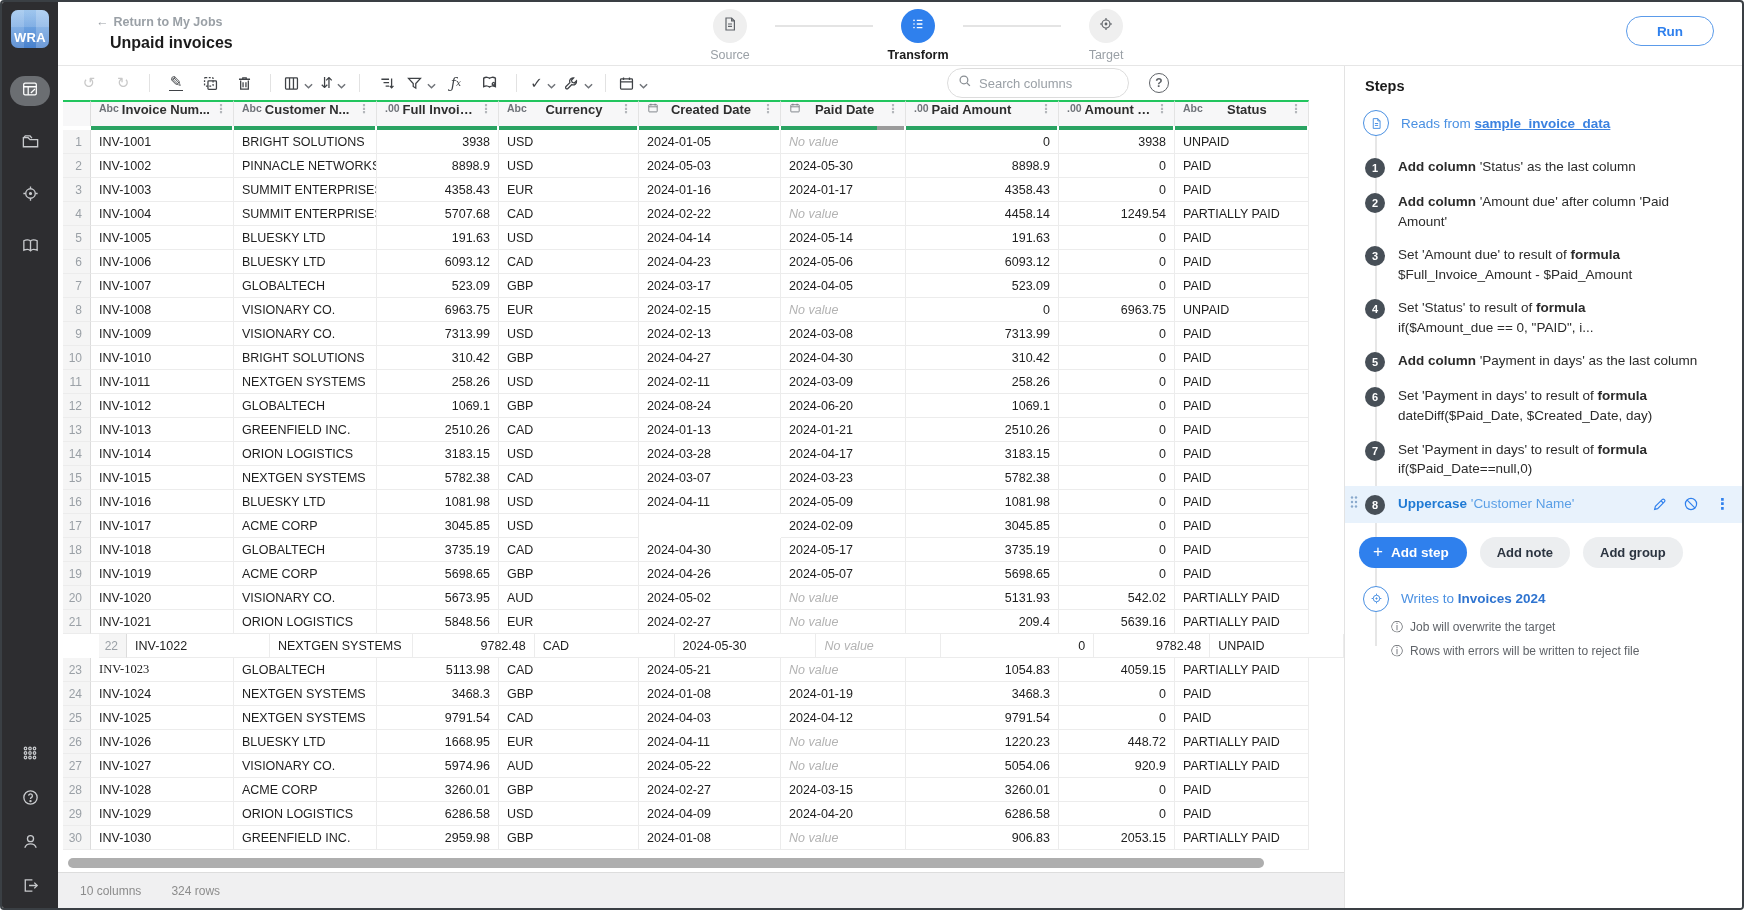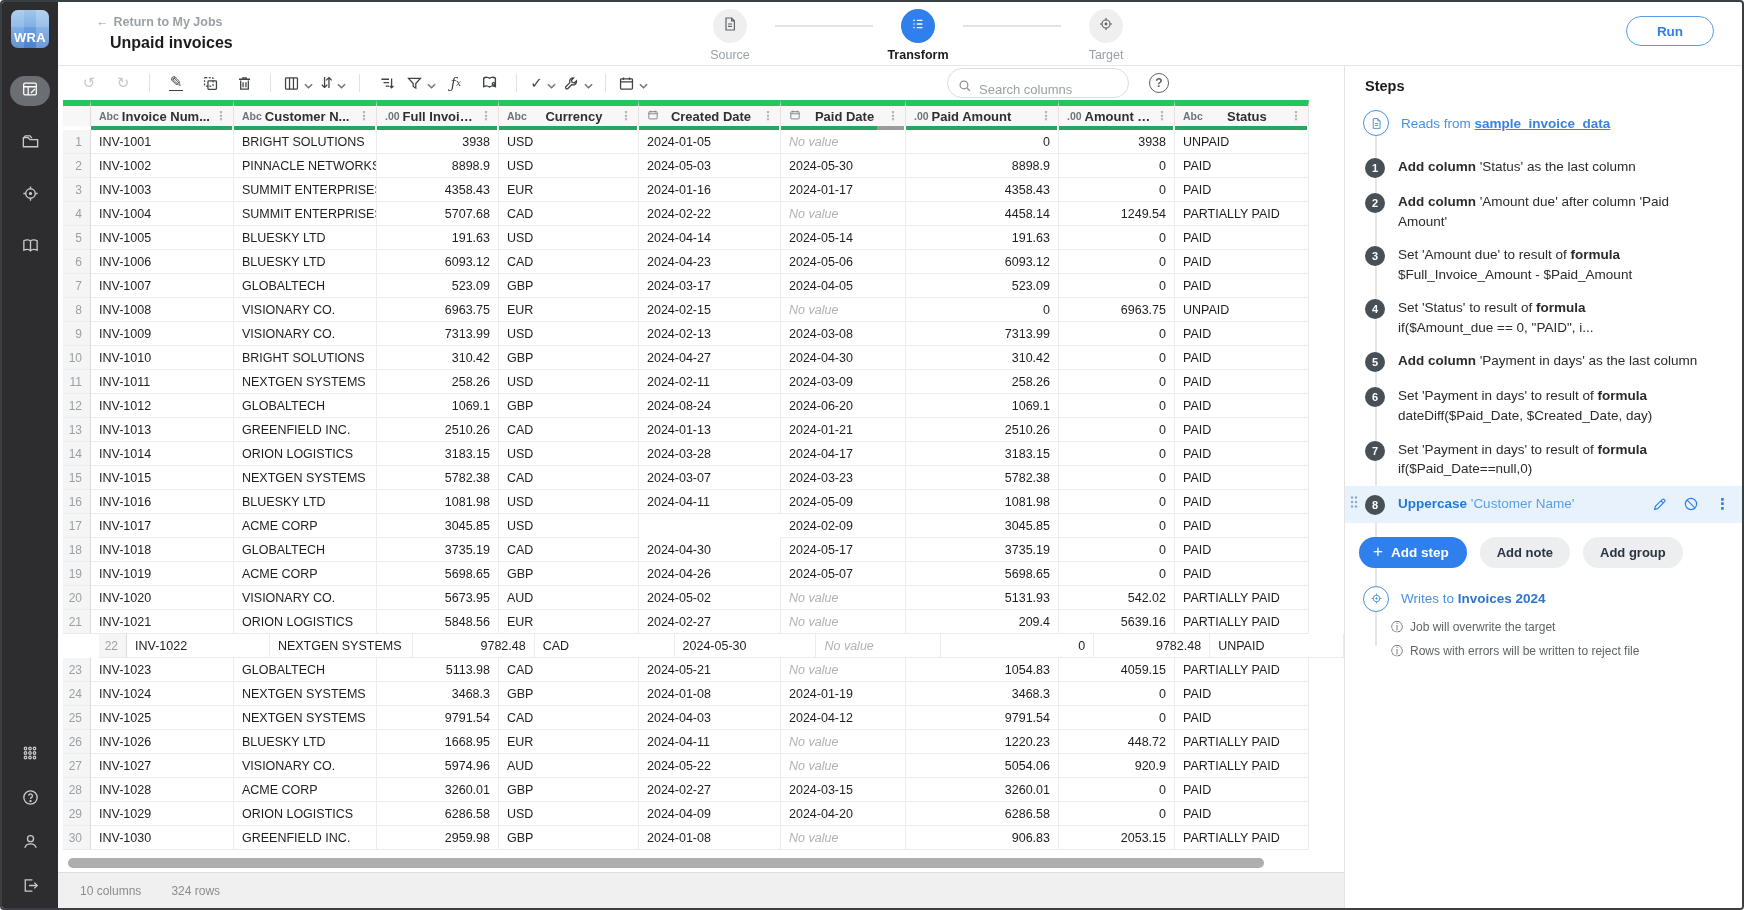--- a/index.html
+++ b/index.html
@@ -48,30 +48,30 @@
   .tb-btn { height:26px; min-width:28px; display:flex; align-items:center; justify-content:center; margin:0 3px; color:#3f4246; font-size:15px; cursor:pointer; }
   .tb-btn svg { stroke:#3f4246; fill:none; stroke-width:1.5; }
   .tb-btn.disabled { color:#c9c9c9; cursor:default; }
   .tb-sep { width:1px; height:18px; background:#e2e2e2; margin:0 9px; }
   .chev { margin-left:4px; }
   .chev svg { stroke:#6f7378; stroke-width:1.6; }
   .fx { font-style:italic; font-family:"DejaVu Serif",serif; font-size:14px; }
   .fx sub { font-size:9px; }
   .pencil-u { border-bottom:1.6px solid #3f4246; line-height:14px; padding:0 1px 1px; }
   .search-box { position:absolute; right:215px; width:182px; height:30px; border:1px solid #dcdcdc; border-radius:16px;
-                display:flex; align-items:flex-end; padding:0 10px; background:#fff; }
+                display:flex; align-items:center; padding:0 10px; background:#fff; }
   .search-box input { border:none; outline:none; font-size:13px; color:#444; width:140px; margin-left:7px; background:transparent; }
   .search-box input::placeholder { color:#9aa0a6; }
   .help-round { position:absolute; right:175px; width:20px; height:20px; border:1.5px solid #5f6368; border-radius:50%;
                 color:#5f6368; font-size:12px; font-weight:bold; display:flex; align-items:center; justify-content:center; cursor:pointer; }
 
   
   .table-wrap { flex:1; padding-left:5px; overflow:hidden; }
   .thead { display:flex; height:26px; }
-  .th { background:#f7f7f8; border-right:1px solid #e3e3e3; border-top:6px solid #22c55e; display:flex; align-items:center;
+  .th { background:#f7f7f8; border-right:1px solid #e3e3e3; border-top:2px solid #22c55e; display:flex; 
         padding:0 4px 0 8px; font-size:13px; font-weight:bold; color:#2f2f2f; cursor:pointer; overflow:hidden; white-space:nowrap; }
   .th .tag { font-size:10.5px; font-weight:bold; color:#6f7379; margin-right:3px; flex-shrink:0; }
   .th .tag svg { stroke:#6f7379; fill:none; stroke-width:1.4; }
   .th .lbl { flex:1; overflow:hidden; text-overflow:ellipsis; }
   .th.center-lbl .lbl { text-align:center; }
   .th .kebab { color:#b4b7bb; font-size:12px; padding:0 2px; }
   .th.gutter { background:#f7f7f8; border-right:1px solid #dcdcdc; }
   .qbar { display:flex; height:4px; }
   .qseg { height:4px; margin-right:2px; background:#2aa362; position:relative; }
   .qseg .gray { position:absolute; right:0; top:0; height:4px; background:#9b9b9b; }
@@ -704,21 +704,21 @@
                 <div class="td" style="width: 142px;">2024-05-30</div>
                 <div class="td" style="width: 125px;">
                   <span class="novalue">No value</span>
                 </div>
                 <div class="td num" style="width: 153px;">0</div>
                 <div class="td num" style="width: 116px;">9782.48</div>
                 <div class="td" style="width: 134px;">UNPAID</div>
               </div>
               <div class="trow">
                 <div class="td gutter" style="width: 28px;">23</div>
-                <div class="td" style="width: 143px;">INV-1023</div>
+                <div class="td" style="width: 143px; font-family: Liberation Serif, serif;">INV-1023</div>
                 <div class="td" style="width: 143px;">GLOBALTECH</div>
                 <div class="td num" style="width: 122px;">5113.98</div>
                 <div class="td" style="width: 140px;">CAD</div>
                 <div class="td" style="width: 142px;">2024-05-21</div>
                 <div class="td" style="width: 125px;">
                   <span class="novalue">No value</span>
                 </div>
                 <div class="td num" style="width: 153px;">1054.83</div>
                 <div class="td num" style="width: 116px;">4059.15</div>
                 <div class="td" style="width: 134px;">PARTIALLY PAID</div>

